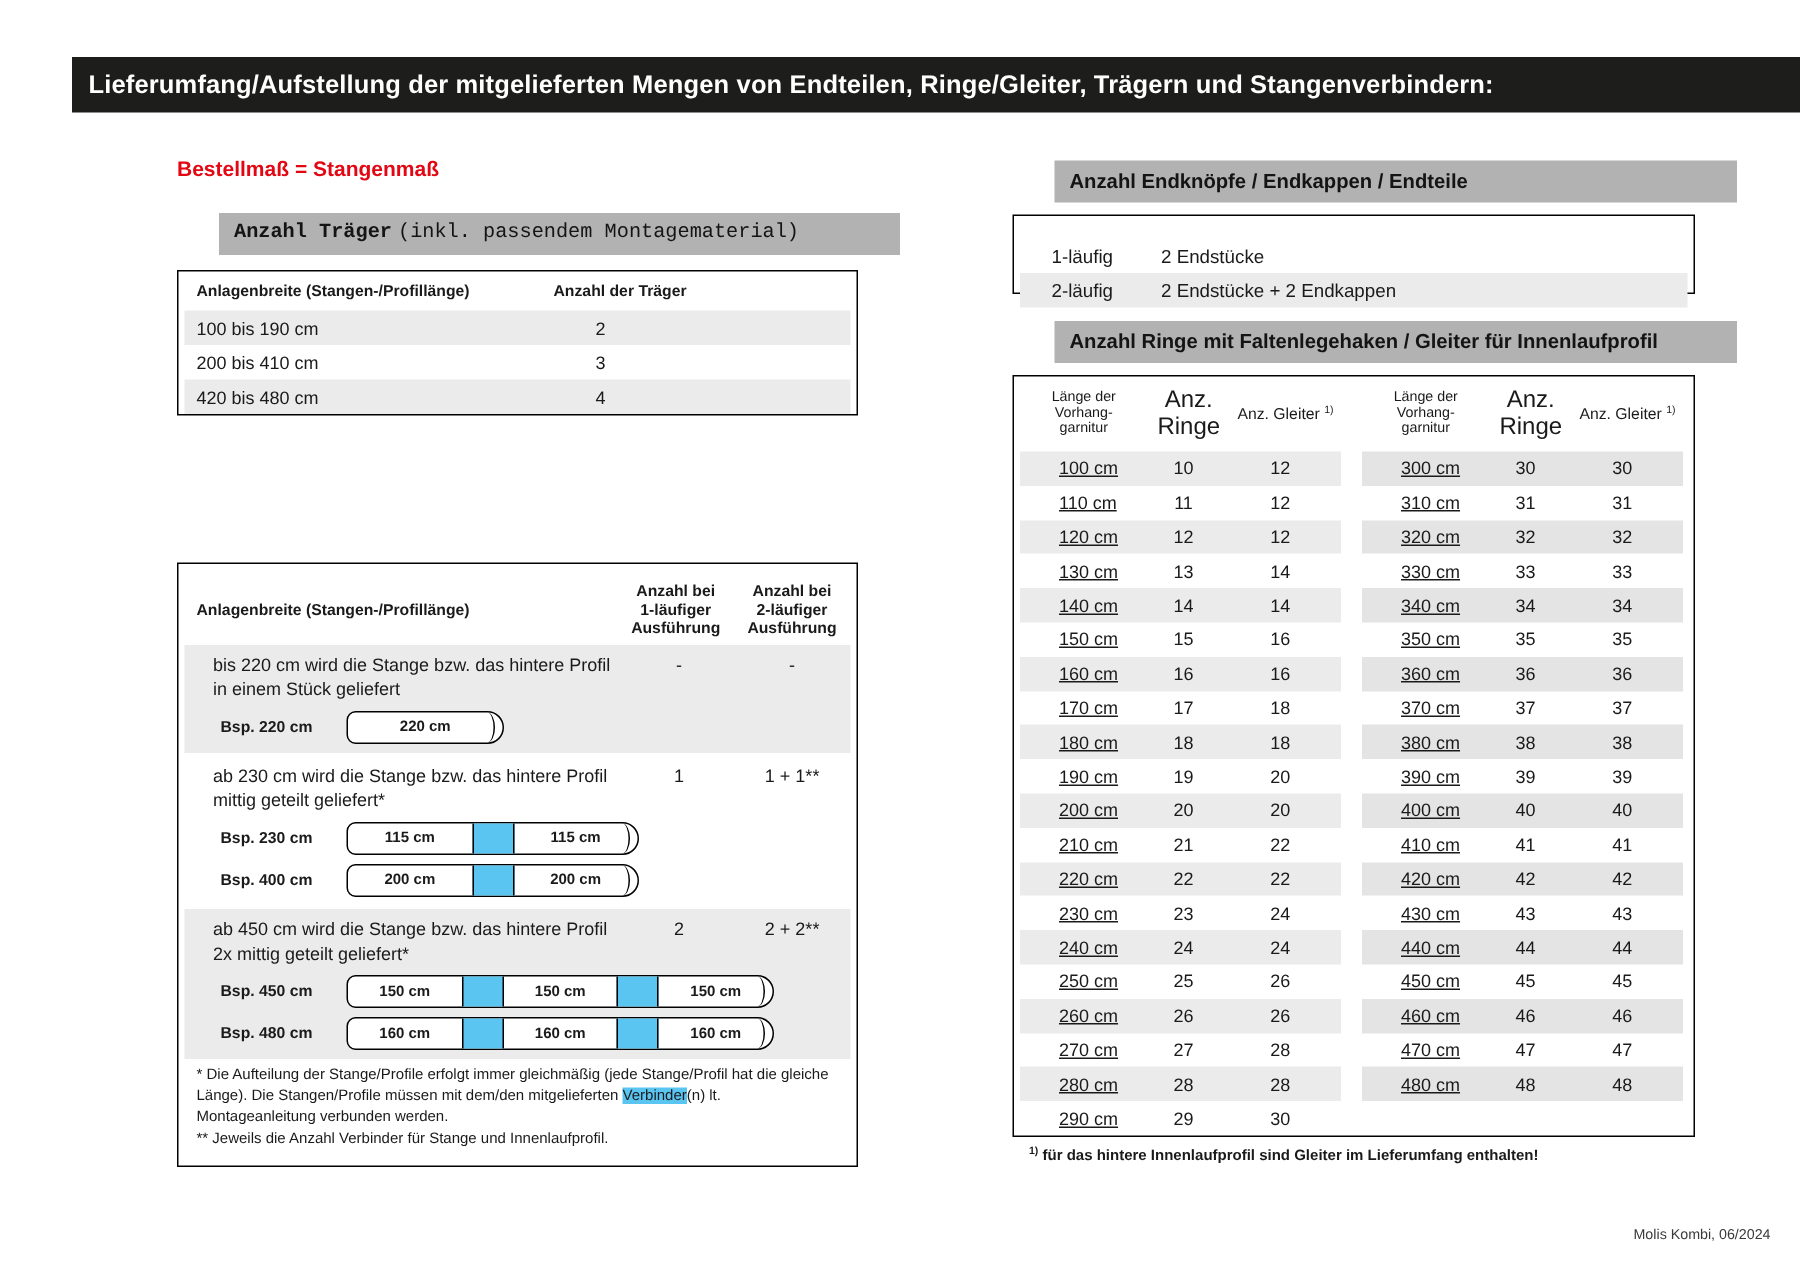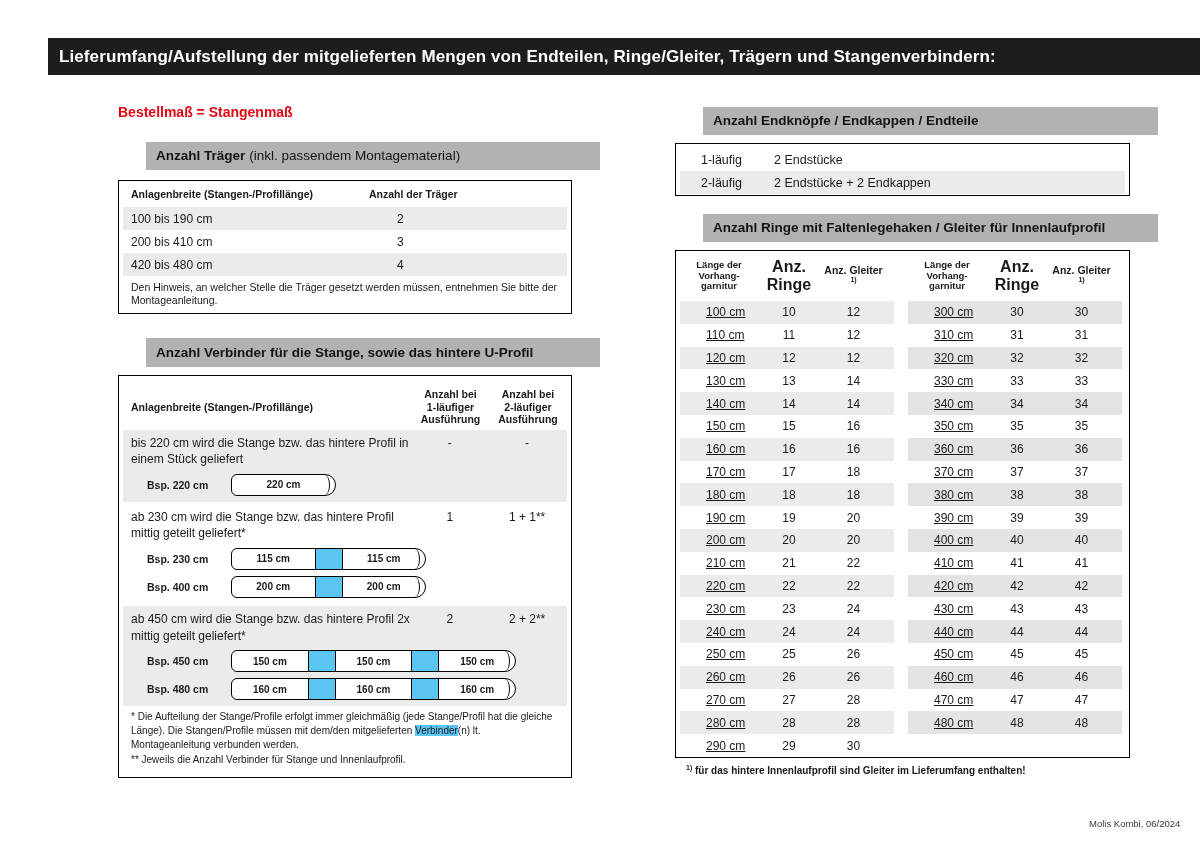--- a/index.html
+++ b/index.html
@@ -11,21 +11,21 @@
     position:absolute; left:48px; top:38px; width:1152px; height:37px;
     background:var(--title-bar-bg,#1d1d1b); color:#fff; display:flex; align-items:center;
     padding-left:11px; box-sizing:border-box; font-weight:bold; font-size:17px; letter-spacing:0.1px;
   }
   .red-note { position:absolute; left:118px; top:104px; color:var(--accent-red,#e30613); font-weight:bold; font-size:14px; }
 
   .sec-header {
     position:absolute; background:var(--section-header-bg,#b2b2b2); height:28px; line-height:28px;
     padding-left:10px; box-sizing:border-box; font-weight:bold; font-size:13.5px; color:#141414;margin-left:28px;
   }
-  .sec1 { left:118px; top:142px; width:454px; }
+  .sec1 { left:118px; top:142px; width:454px;font-family:Liberation Mono, monospace; }
   .sec2 { left:118px; top:338px; width:454px; height:29px; line-height:29px; }
   .sec3 { left:675px; top:107px; width:455px; }
   .sec4 { left:675px; top:214px; width:455px; }
   .sec-header .r { font-weight:normal; margin-left:4px; }
 
   .box { position:absolute; background:#fff; border:1px solid #000; box-sizing:border-box; }
   .pre { white-space:pre-line; }
   sup { font-size:7px; vertical-align:super; }
 
   
@@ -39,49 +39,49 @@
   .t-note { padding:5px 12px 6px; font-size:10.5px; line-height:1.25; }
 
   
   .verbinder-box { left:118px; top:375px; width:454px; padding-bottom:2px; }
   .v-head { display:flex; align-items:center; padding:12px 0 2px; }
   .v-h1 { width:294px; padding-left:12px; box-sizing:border-box; font-size:10.5px; font-weight:bold; }
   .v-h2 { width:75px; text-align:center; font-size:10.5px; font-weight:bold; line-height:1.2; }
   .v-h3 { width:80px; text-align:center; font-size:10.5px; font-weight:bold; line-height:1.2; }
   .v-row { padding:5px 0 6px; margin:2px 4px 0; }
   .v-row.alt { background:var(--row-stripe,#ebebeb); }
-  .v-top { display:flex; align-items:flex-start; }
+  .v-top { display:flex; align-items:flex-start;padding-left:11px; }
   .v-desc { width:290px; padding-left:8px; box-sizing:border-box; font-size:12px; line-height:1.38; }
   .v-c1 { width:75px; text-align:center; font-size:12px; padding-top:1px; }
   .v-c2 { width:80px; text-align:center; font-size:12px; padding-top:1px; }
   .v-example { display:flex; align-items:center; margin-top:6px; }
   .v-ex-label { width:80px; margin-left:24px; font-size:10.5px; font-weight:bold; }
   .rod {
     position:relative; height:22px; border:1.5px solid #000; border-radius:6px 11px 11px 6px;
     display:flex; box-sizing:border-box; background:#fff; margin-left:4px;
   }
   .rod-seg { flex:1; display:flex; align-items:center; justify-content:center; font-size:10px; font-weight:bold; }
   .rod-conn { width:26px; background:var(--connector-blue,#5bc5f2); border-left:1px solid #000; border-right:1px solid #000; }
   .rod-cap { position:absolute; right:5px; top:0; bottom:0; width:9px; border-right:1.5px solid #000; border-radius:0 50% 50% 0; }
   .v-foot { padding:4px 12px 6px; font-size:10px; line-height:1.38; }
   .fn { margin:0 0 2px; }
   .hl { background:var(--connector-blue,#5bc5f2); }
 
   
-  .endk-box { left:675px; top:143px; width:455px; height:53px; padding-top:4px; }
+  .endk-box { left:675px; top:143px; width:455px; height:53px; padding-top:15px; }
   .endk-row { display:flex; align-items:center; height:23px; margin:0 4px; font-size:12.5px; }
   .endk-row.alt { background:var(--row-stripe,#ebebeb); }
   .endk-c1 { width:94px; padding-left:21px; box-sizing:border-box; }
 
   
   .ringe-box { left:675px; top:250px; width:455px; height:508px; }
   .sub { position:absolute; top:0; width:214px; }
   .sub-left { left:4px; }
   .sub-right { left:232px; }
-  .s-head { display:flex; align-items:center; height:50px; font-weight:bold; }
+  .s-head { display:flex; align-items:center; height:50px; font-weight:normal;justify-content:center; }
   .s-h-len { width:78px; text-align:center; font-size:9.5px; line-height:1.15; }
   .s-h-num { width:62px; text-align:center; font-size:16px; }
   .s-h-num2 { width:67px; text-align:center; font-size:10.5px; }
   .r-row { display:flex; align-items:center; height:22.8px; font-size:12px; }
   .r-row.alt { background:var(--row-stripe,#ebebeb); }
   .sub-right .r-row.alt { background:var(--row-stripe-dark,#e4e4e4); }
   .r-len { width:78px; padding-left:26px; box-sizing:border-box;text-decoration:underline; }
   .r-ringe { width:62px; text-align:center; }
   .r-gleiter { width:67px; text-align:center; }
   .ringe-fn { position:absolute; left:686px; top:764px; font-size:10px; font-weight:bold; margin:0; }
@@ -113,24 +113,22 @@
         </div>
         <div class="t-row">
           <div class="t-r1">200 bis 410 cm</div>
           <div class="t-r2">3</div>
         </div>
         <div class="t-row alt">
           <div class="t-r1">420 bis 480 cm</div>
           <div class="t-r2">4</div>
         </div>
       </div>
-    <div class="t-note">Den Hinweis, an welcher Stelle die Träger gesetzt werden müssen, entnehmen Sie bitte der Montageanleitung.</div>
   </div>
 
-  <div class="sec-header sec2">Anzahl Verbinder für die Stange, sowie das hintere U-Profil</div>
   <div class="box verbinder-box">
     <div class="v-head">
       <div class="v-h1">Anlagenbreite (Stangen-/Profillänge)</div>
       <div class="v-h2 pre">Anzahl bei
 1-läufiger
 Ausführung</div>
       <div class="v-h3 pre">Anzahl bei
 2-läufiger
 Ausführung</div>
     </div>

